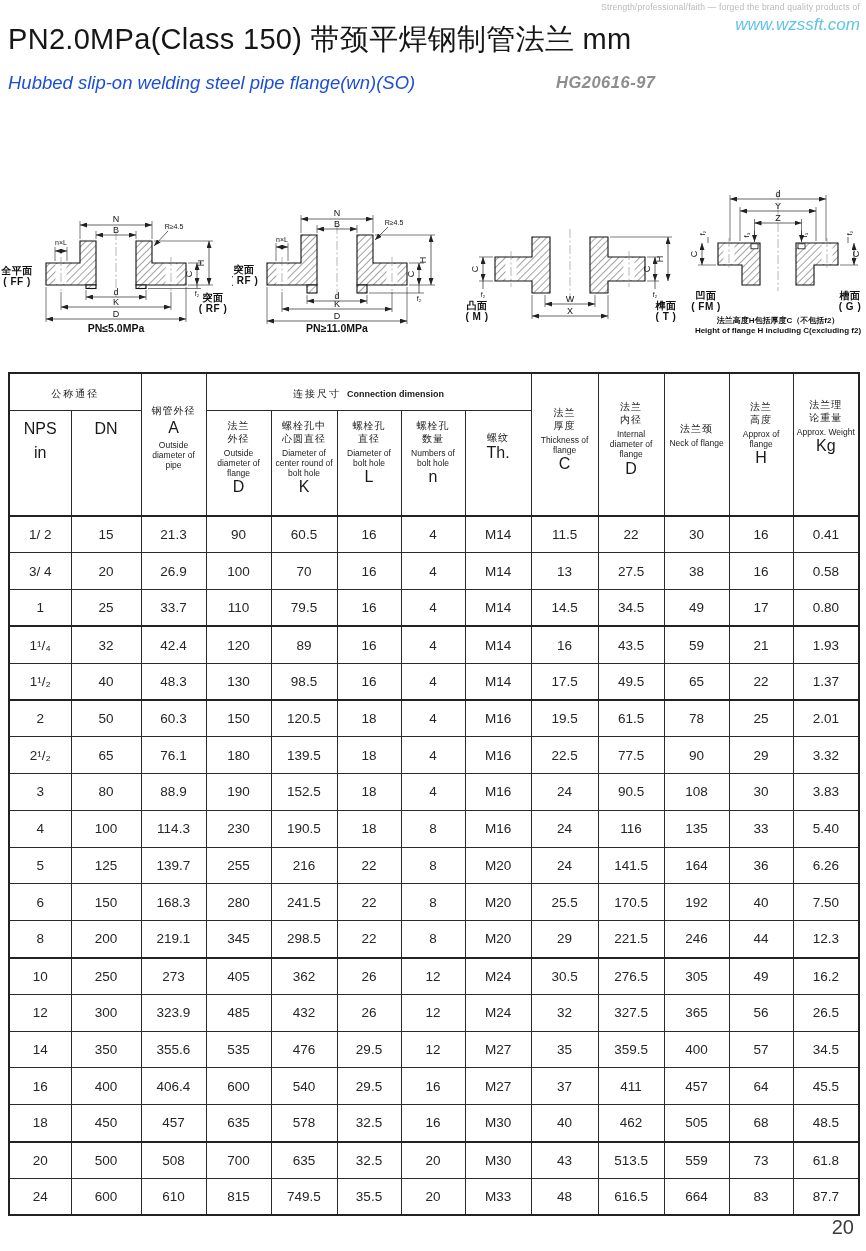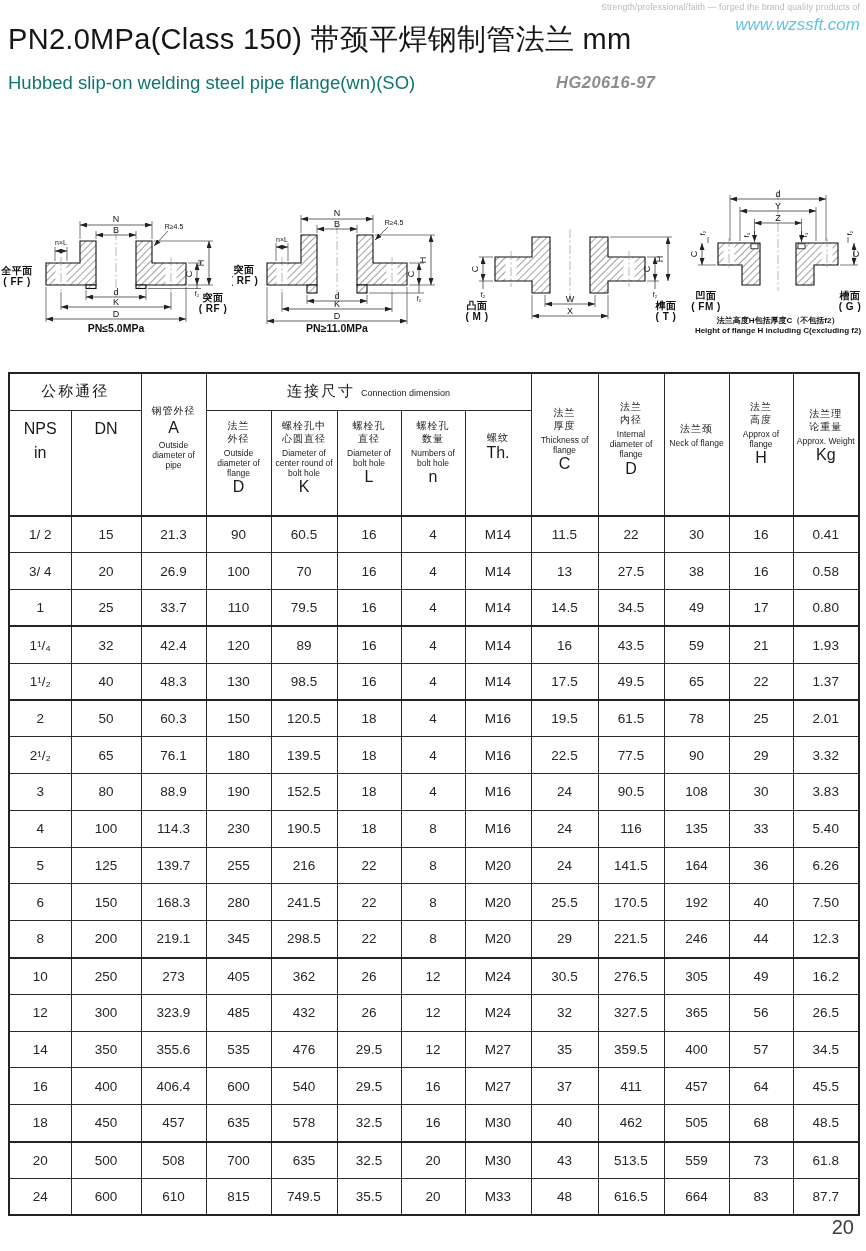--- a/index.html
+++ b/index.html
@@ -4,21 +4,21 @@
 <style>
   * { margin:0; padding:0; box-sizing:border-box; }
   html,body { background:#ffffff; }
   body { font-family:"Liberation Sans", sans-serif; color:#1a1a1a; }
   .page { position:relative; width:866px; height:1251px; background:#fff; overflow:hidden; }
 
   
   .tagline { position:absolute; top:2px; right:6px; font-size:8.5px; color:#b9b9b9; letter-spacing:.2px; }
   .website { position:absolute; top:15px; right:6px; font-size:17px; font-style:italic; color:#5ec3eb; }
   .title   { position:absolute; top:20px; left:8px;  font-size:29px; font-weight:500; color:#161616; letter-spacing:.3px; white-space:nowrap; }
-  .subtitle{ position:absolute; top:72px; left:8px;  font-size:18.5px; color:#0f766e; }
+  .subtitle{ position:absolute; top:72px; left:8px;  font-size:18.5px; color:#1d4ed8;font-style:italic; }
   .standard{ position:absolute; top:73px; left:556px; font-size:16.5px; font-weight:bold; font-style:italic; color:#8d8d8d; letter-spacing:.5px; }
 
   
   .diagrams { position:absolute; top:185px; left:0; width:866px; height:150px; }
   .diag { position:absolute; top:0; }
   .diag.d1 { left:0; }   .diag.d2 { left:232px; } .diag.d3 { left:450px; } .diag.d4 { left:690px; }
   svg text { fill:#111; text-anchor:middle; font-family:"Liberation Sans", sans-serif; }
   .solid   { fill:url(#hatch); stroke:#111; stroke-width:1.1; }
   .holegap { fill:#fff; stroke:none; }
   .notch   { fill:#fff; stroke:#111; stroke-width:.8; }
@@ -36,22 +36,22 @@
   
   .spec-table { position:absolute; top:372px; left:8px; width:850px; border-collapse:collapse; table-layout:fixed; }
   .spec-table th, .spec-table td { border:1px solid #2b2b2b; padding:0; }
   .spec-table { border:2px solid #222; }
   tr.h1 { height:37px; }
   tr.h2 { height:106px; }
   tbody tr { height:36.8px; }
   tbody td { text-align:center; font-size:13.5px; color:#262626; }
   tbody tr.ge td { border-bottom:2px solid #222; }
   tbody tr:first-child td { border-top:2px solid #222; }
-  .gh  { font-size:15px; letter-spacing:2px; }
-  .ghe { font-size:9px; margin-left:6px; letter-spacing:0; }
+  .gh  { font-size:10px; letter-spacing:2px; }
+  .ghe { font-size:9px; margin-left:6px; letter-spacing:0;font-weight:bold; }
   th { font-weight:normal; vertical-align:top; }
   .hcell { display:flex; flex-direction:column; align-items:center; height:100%; padding:8px 2px 5px; }
   .hcell.vc { justify-content:center; padding:6px; }
   .cn  { font-size:10px; letter-spacing:1px; white-space:pre-line; line-height:1.3; }
   .en  { font-size:8.5px; color:#1c1c1c; line-height:1.2; margin-top:3px; }
   .sym { font-size:16px; margin-top:auto; padding-bottom:3px; }
   .sym.mid { margin-top:2px; padding-bottom:0; }
   .lat { font-size:16px; white-space:pre-line; line-height:1.55; text-align:center; }
   .h1 th.band { vertical-align:middle; text-align:center; }
 
@@ -340,21 +340,21 @@
         </th>
         <th rowspan="2">
           <div class="hcell" style="padding-top:26px">
             <div class="cn">法兰
 高度</div>
             <div class="en">Approx of flange</div>
             <div class="sym">H</div>
           </div>
         </th>
         <th rowspan="2">
-          <div class="hcell" style="padding-top:33px">
+          <div class="hcell" style="padding-top:24px">
             <div class="cn">法兰理
 论重量</div>
             <div class="en">Approx. Weight</div>
             <div class="sym">Kg</div>
           </div>
         </th>
       </tr>
       <tr class="h2">
         <th>
           <div class="hcell vc">

